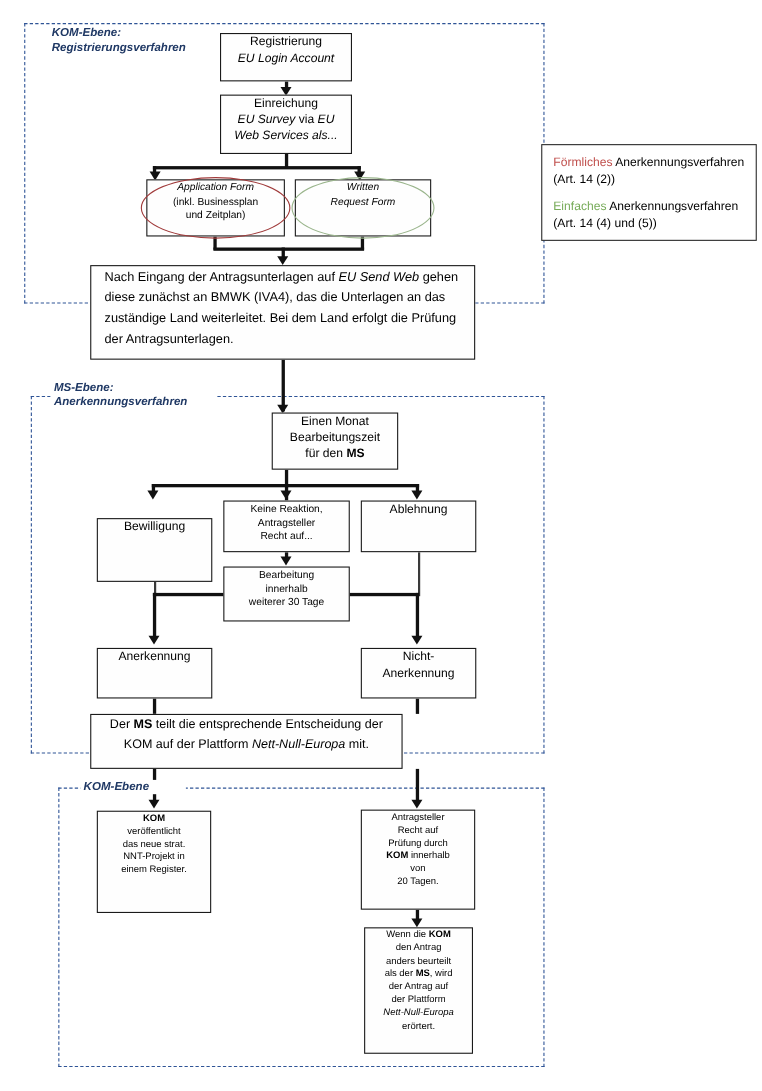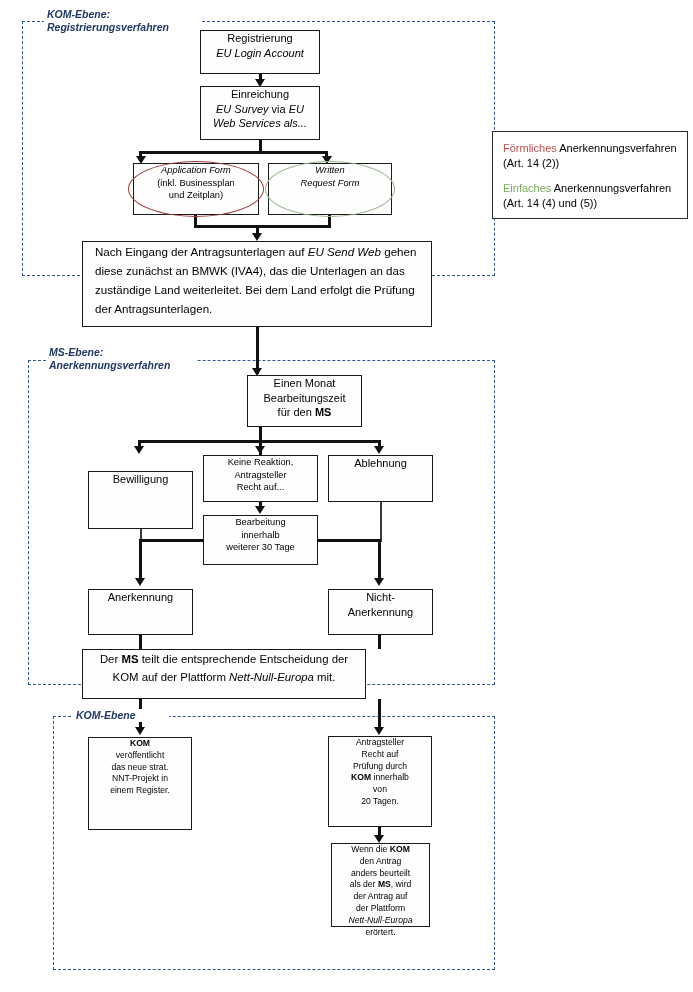--- a/index.html
+++ b/index.html
@@ -46,21 +46,21 @@
   .lg-green{color:#77ab59;}
   .lg-row{margin-bottom:10px;}
   .lg-row:last-child{margin-bottom:0;}
 </style>
 </head>
 <body>
 
 <div id="canvas">
 
   <div class="lane" style="left:22px;top:21px;width:473px;height:255px;"></div>
-  <div class="lane-label" style="left:44px;top:8px;width:150px;font-style:italic;">KOM-Ebene:
+  <div class="lane-label" style="left:44px;top:24px;width:150px;font-style:italic;">KOM-Ebene:
 Registrierungsverfahren</div>
 
   <div class="box" style="left:200px;top:30px;width:120px;height:44px;">
     <span class="t">
       <span>Registrierung</span><br>
       <i>EU Login Account</i>
     </span>
   </div>
   <div class="ln v" style="left:258.5px;top:74px;height:8px;"></div>
   <div class="arw" style="left:254.5px;top:79px;"></div>
@@ -215,21 +215,21 @@
       <span>Prüfung durch</span><br>
       <b>KOM</b><span> innerhalb</span><br>
       <span>von</span><br>
       <span>20 Tagen.</span>
     </span>
   </div>
 
   <div class="ln v" style="left:378px;top:827px;height:12px;"></div>
   <div class="arw" style="left:374px;top:835px;"></div>
 
-  <div class="box tiny" style="left:331px;top:843px;width:99px;height:84px;">
+  <div class="box tiny" style="left:331px;top:843px;width:99px;height:115px;">
     <span class="t">
       <span>Wenn die </span><b>KOM</b><br>
       <span>den Antrag</span><br>
       <span>anders beurteilt</span><br>
       <span>als der </span><b>MS</b><span>, wird</span><br>
       <span>der Antrag auf</span><br>
       <span>der Plattform</span><br>
       <i>Nett-Null-Europa</i><br>
       <span>erörtert.</span>
     </span>

